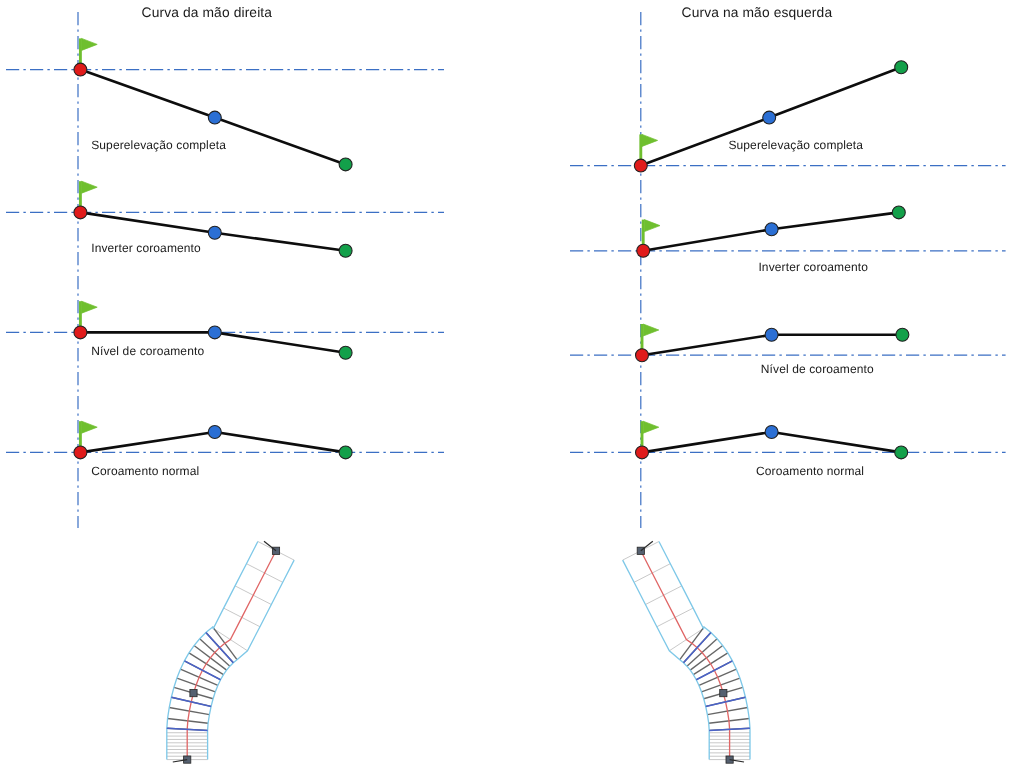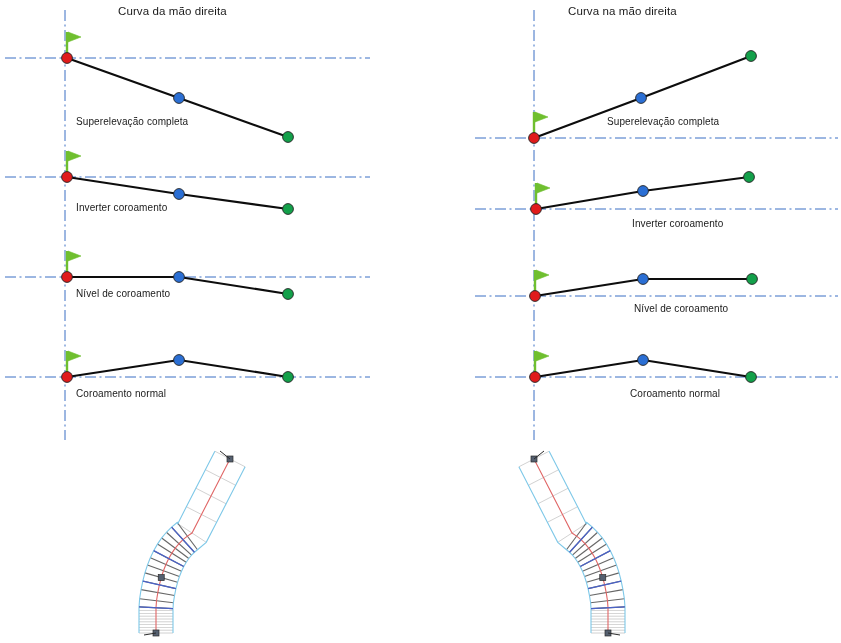--- a/index.html
+++ b/index.html
@@ -41,21 +41,21 @@
     left: 0; top: 0;
     overflow: visible;
   }
 </style>
 </head>
 <body>
 
 <div id="stage">
 
   <div class="panel-title" id="title-left" style="left: 118px; top: 5px;">Curva da mão direita</div>
-  <div class="panel-title" id="title-right" style="left: 568px; top: 5px;">Curva na mão direita</div>
+  <div class="panel-title" id="title-right" style="left: 568px; top: 5px;">Curva na mão esquerda</div>
 
   <svg id="gfx" width="841" height="643" viewBox="0 0 841 643">
       <g>
         <line x1="65" y1="10" x2="65" y2="440" stroke="#3b6fc4" stroke-width="1" stroke-dasharray="11,3.5,2,3.5"></line>
         <g>
           <line x1="5" y1="58" x2="370" y2="58" stroke="#3b6fc4" stroke-width="1" stroke-dasharray="11,3.5,2,3.5"></line>
           <polyline points="67,58 179,98 288,137" fill="none" stroke="#0d0d0d" stroke-width="2.2" stroke-linejoin="round" stroke-linecap="round"></polyline>
           <g>
             <line x1="67" y1="58" x2="67" y2="32" stroke="#6fbf2f" stroke-width="2.4"></line>
             <polygon points="68,32 81,37 68,42" fill="#6fbf2f" stroke="#6fbf2f" stroke-width="0.6"></polygon>

